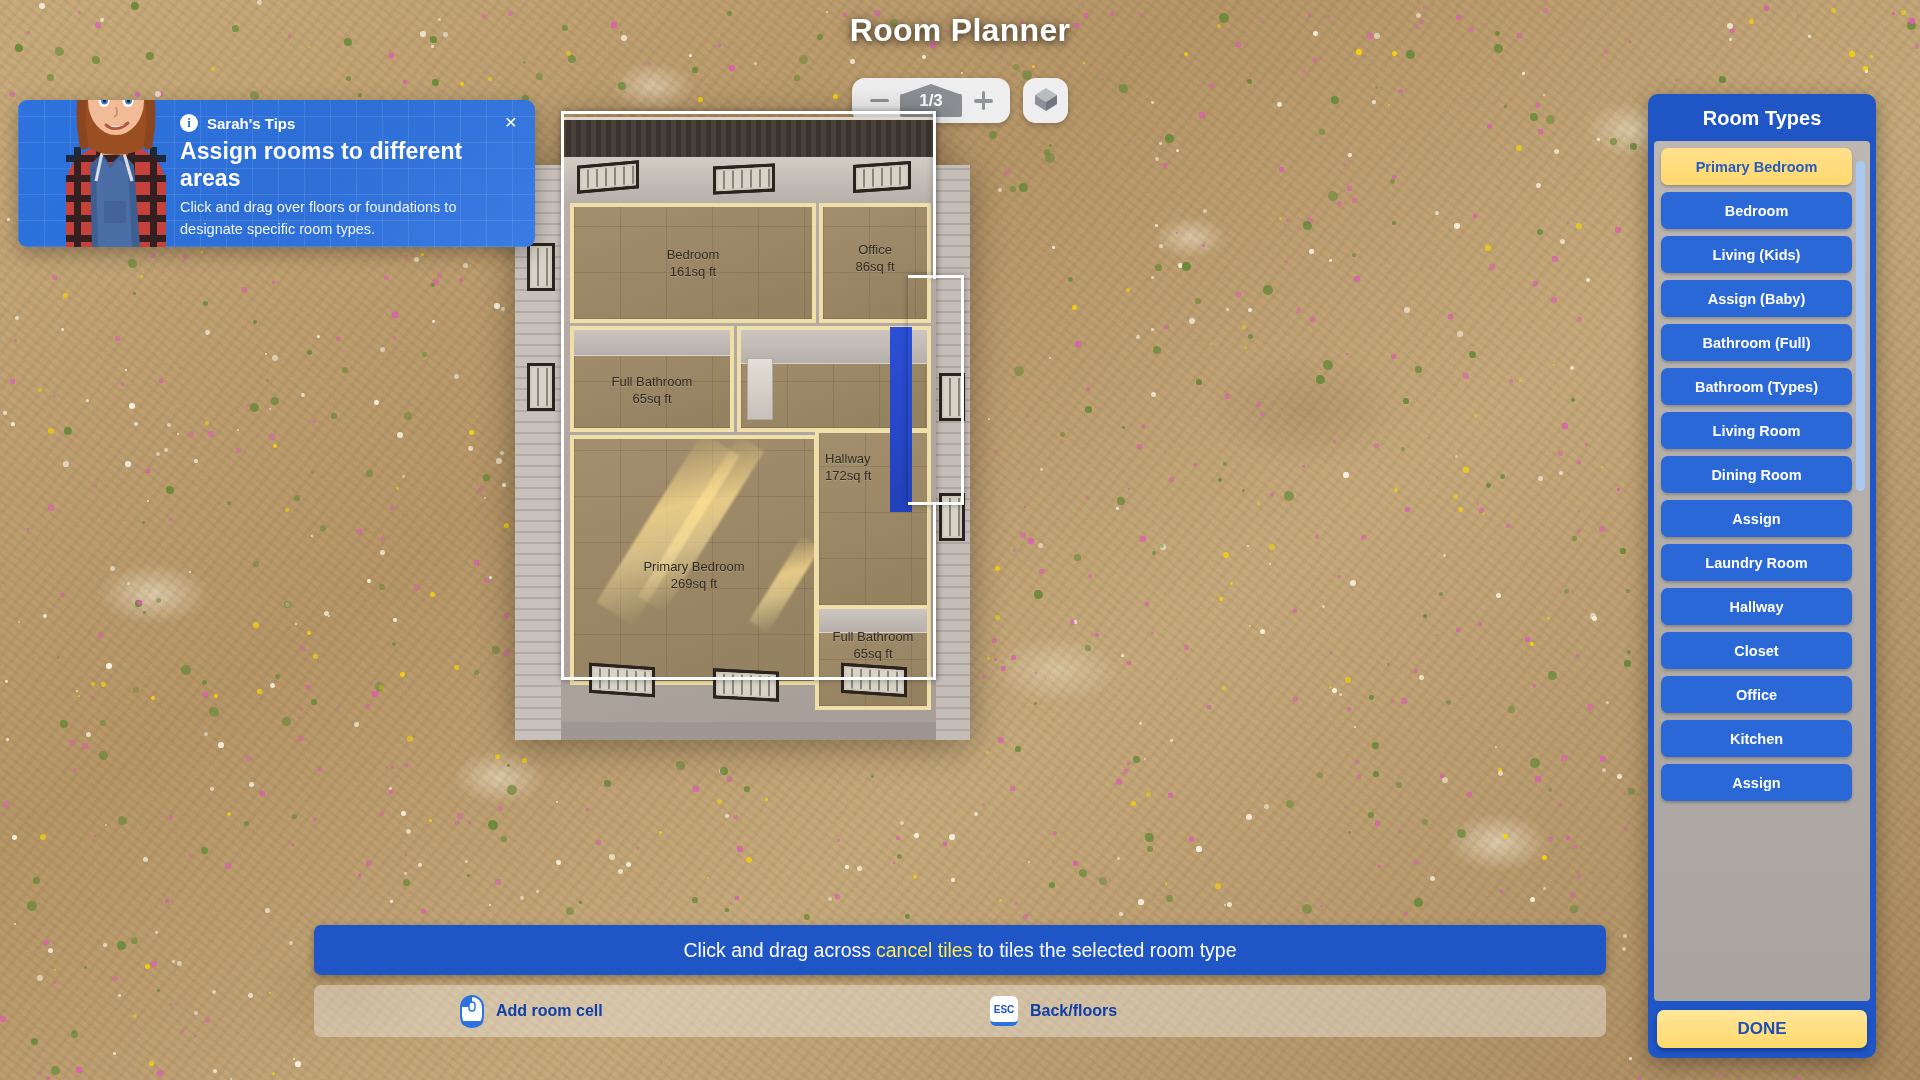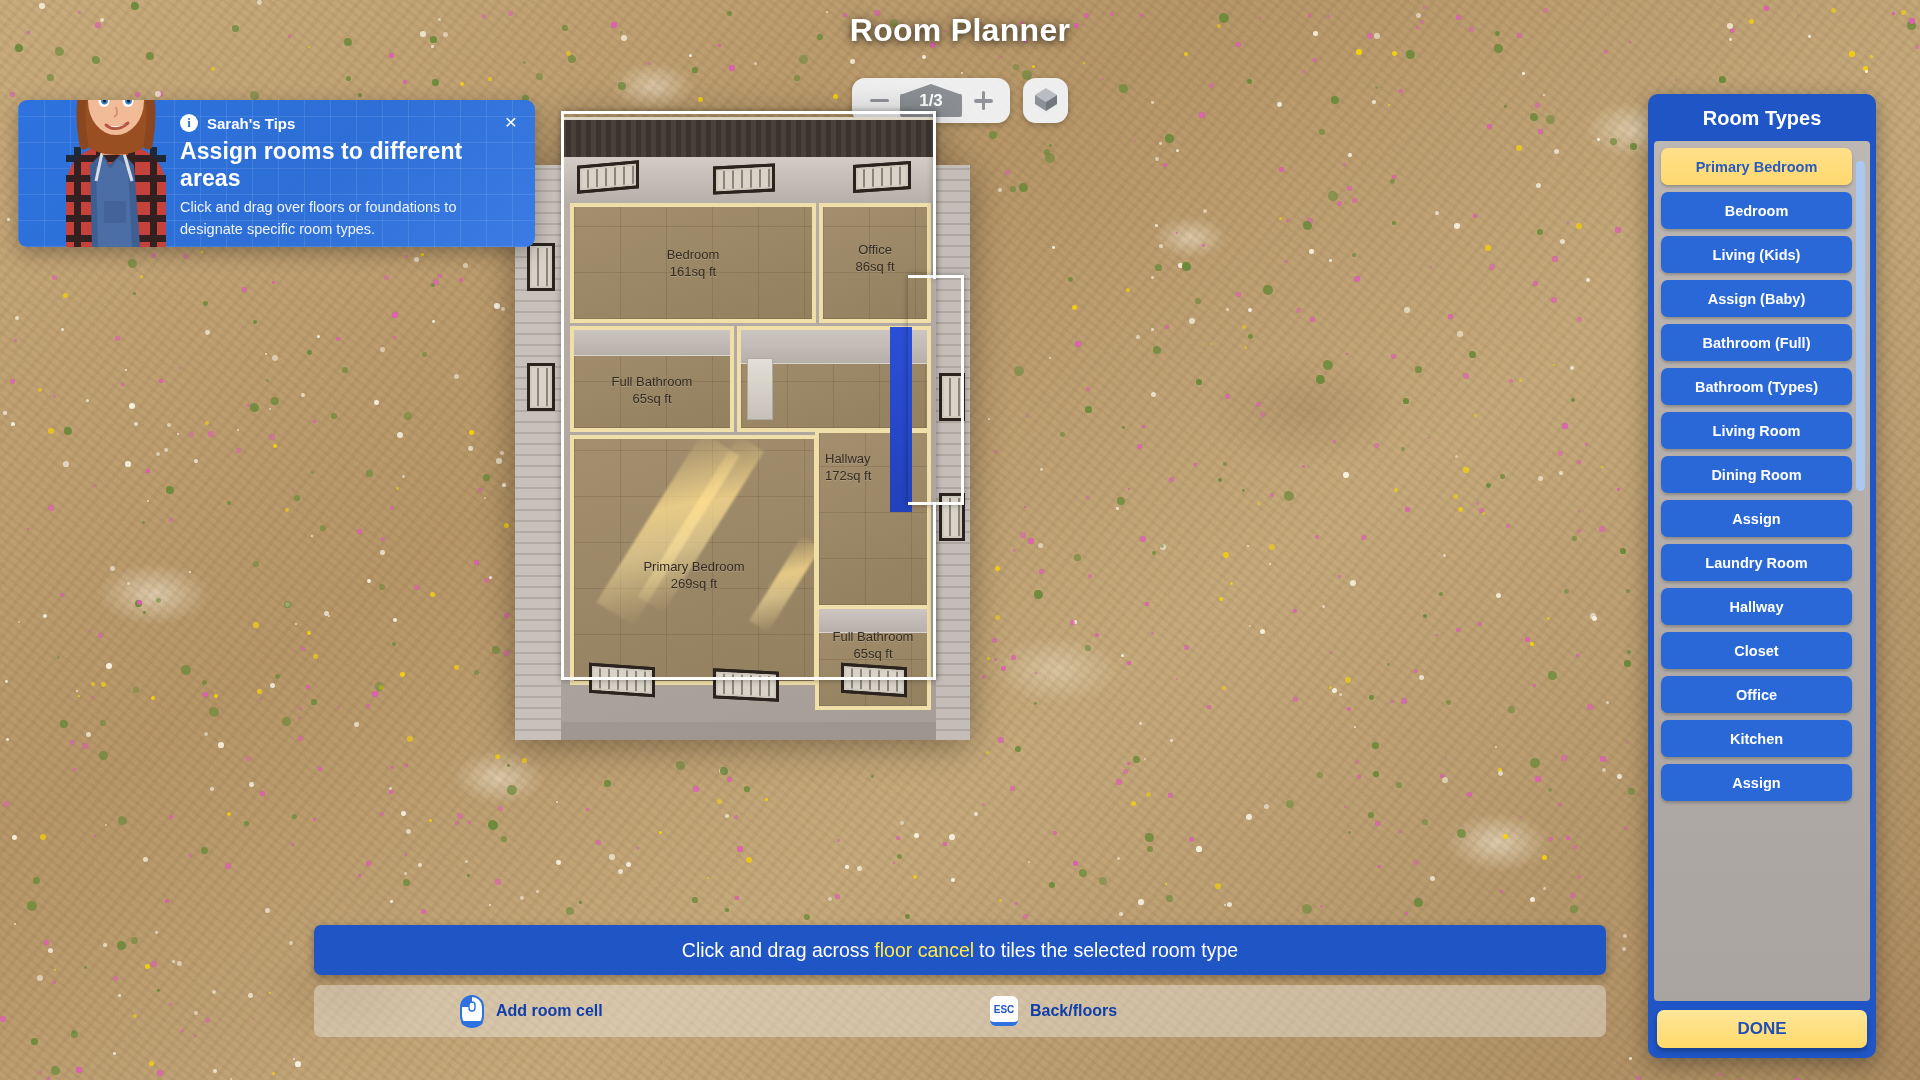--- a/index.html
+++ b/index.html
@@ -1254,21 +1254,21 @@
     </div>
     <div id="tips-title">Assign rooms to different areas</div>
     <div id="tips-desc">Click and drag over floors or foundations to designate specific room types.</div>
 
   </div>
   <div id="tips-close">×</div>
 </div>
 
 <div id="instruction">
   <span>Click and drag across</span>
-  <span class="hl">floor cancel</span>
+  <span class="hl">cancel tiles</span>
   <span>to tiles the selected room type</span>
 </div>
 
 <div id="hints">
   <div class="hint" style="left:146px;">
     <svg class="mouse-ico" viewBox="0 0 24 33">
       <rect x="1" y="1" width="22" height="31" rx="11" fill="#fbfcfe" stroke="#2d72de" stroke-width="2"></rect>
       <path d="M12 1 Q1 1 1 12 L12 12 Z" fill="#2d72de"></path>
       <path d="M1 26 Q1 32 12 32 Q23 32 23 26 Z" fill="#2d72de"></path>
       <rect x="9" y="7" width="6" height="9" rx="3" fill="#fbfcfe" stroke="#2d72de" stroke-width="1.4"></rect>

